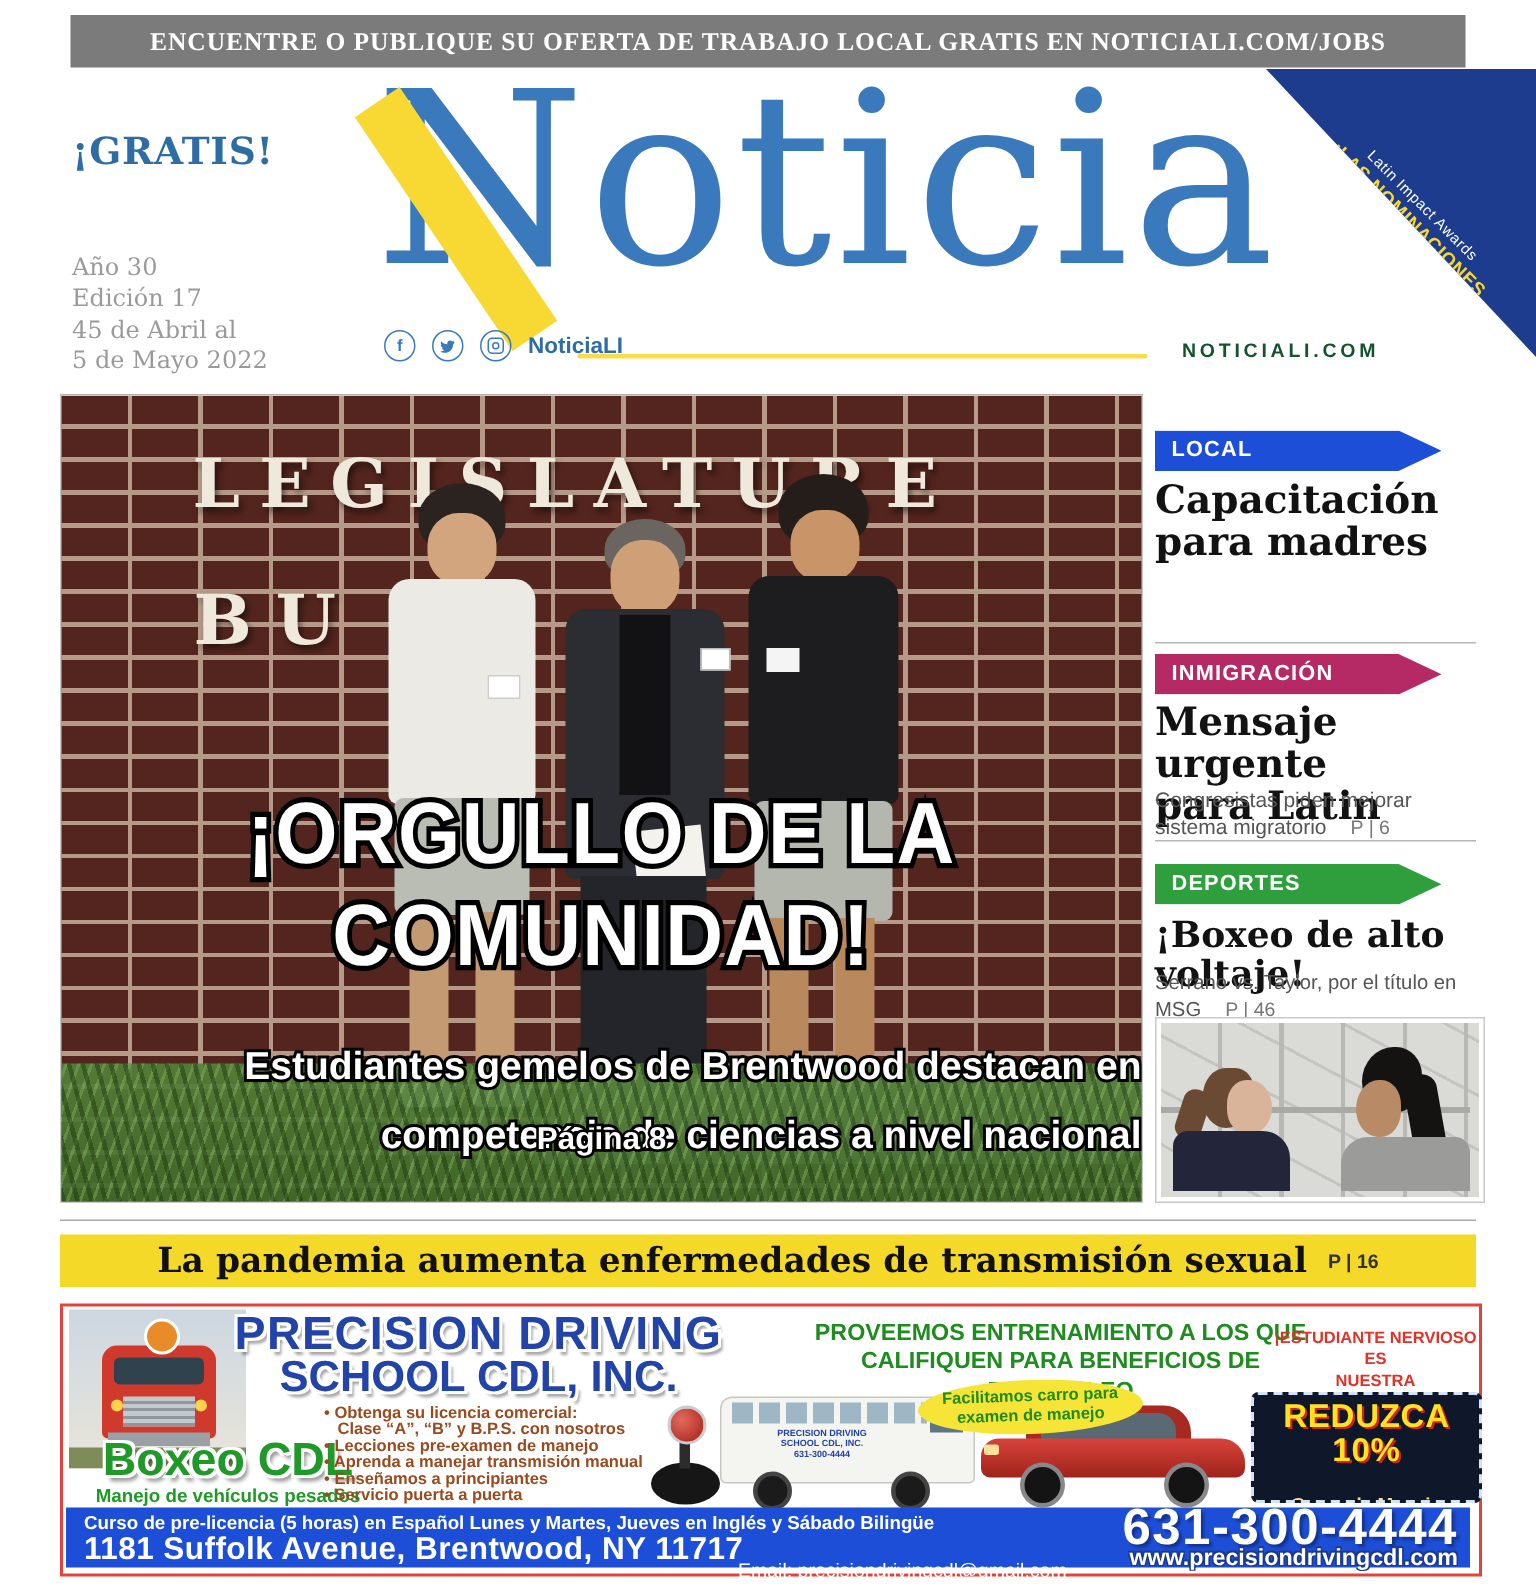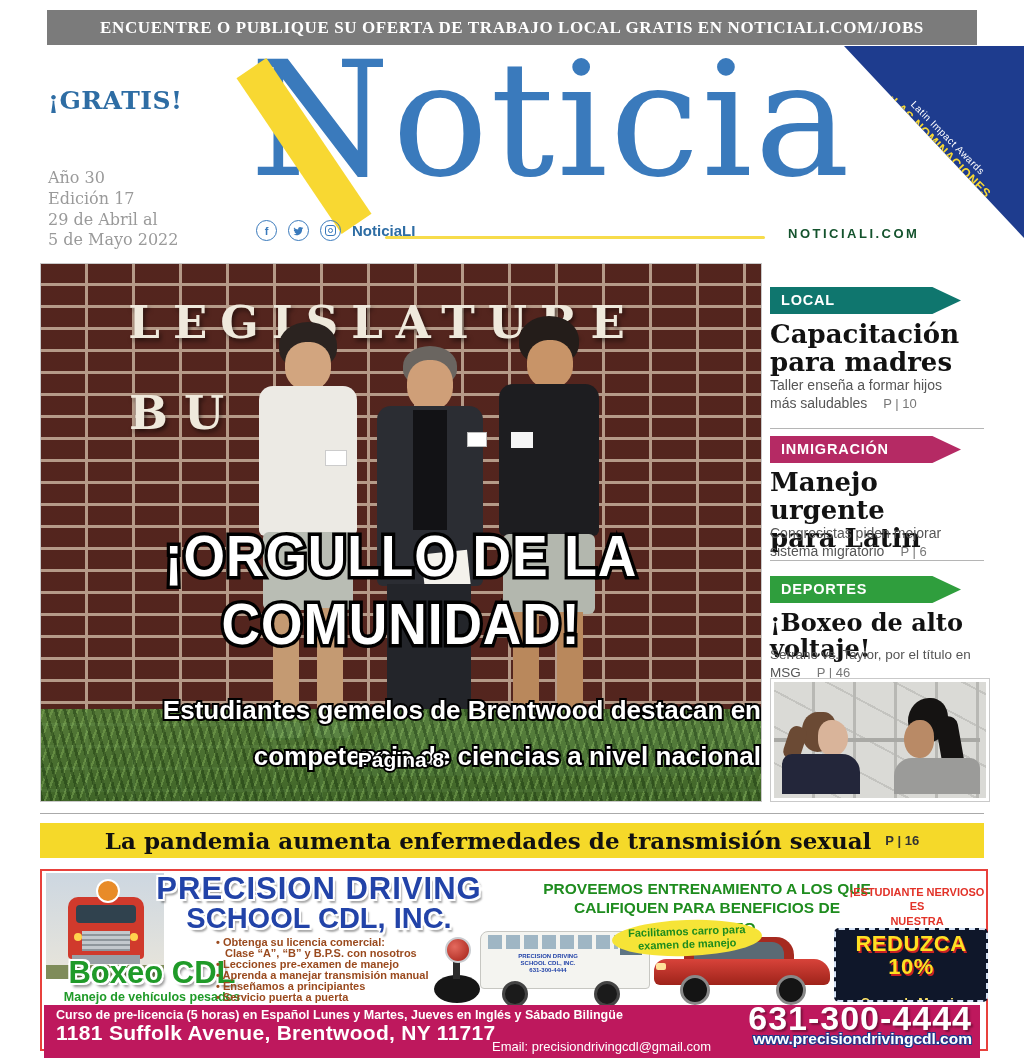--- a/index.html
+++ b/index.html
@@ -55,21 +55,21 @@
     font-weight:bold;font-size:26px;line-height:1.75;
     -webkit-text-stroke:4px #000;paint-order:stroke fill;}
   .pageref{left:0;top:484px;width:720px;text-align:center;color:#fff;z-index:6;
     font-weight:bold;font-size:21px;-webkit-text-stroke:3.5px #000;paint-order:stroke fill;}
 
   
   .tagarrow{height:27px;line-height:27px;color:#fff;font-weight:bold;font-size:14.5px;
     letter-spacing:.8px;padding-left:11px;width:180px;
     -webkit-clip-path:polygon(0 0,85% 0,100% 50%,85% 100%,0 100%);
     clip-path:polygon(0 0,85% 0,100% 50%,85% 100%,0 100%);}
-  .t-blue{background:#0f766e;} .t-mag{background:#b52a64;} .t-grn{background:#2f9e3d;}
+  .t-blue{background:#1d4ed8;} .t-mag{background:#b52a64;} .t-grn{background:#2f9e3d;}
   .shead{font-family:"DejaVu Serif",serif;font-weight:bold;color:#121212;font-size:26px;line-height:1.08;}
   .steaser{color:#555;font-size:14px;line-height:1.3;}
   .spage{color:#777;font-size:13px;margin-left:16px;}
   .sdiv{width:214px;height:1px;background:#b5b5b5;}
   .boxers{left:770px;top:678px;width:212px;height:116px;border:1px solid #c9c9c9;background:#fff;padding:3px;}
   .boxphoto{position:relative;width:100%;height:100%;background:#dadad6;overflow:hidden;
     background-image:repeating-linear-gradient(90deg,rgba(0,0,0,0) 0 38px,#b8b8b4 38px 41px),
       repeating-linear-gradient(28deg,rgba(0,0,0,0) 0 30px,#c4c4c0 30px 32px);}
 
   
@@ -97,21 +97,21 @@
   .nervous{left:805px;top:14px;width:140px;text-align:center;color:#e23228;font-weight:bold;
     font-size:11px;line-height:1.3;}
   .carnote{left:570px;top:49px;width:150px;height:36px;background:#f6e437;border-radius:50%;
     color:#1e8c1e;font-weight:bold;font-size:11px;line-height:1.2;text-align:center;
     display:flex;flex-direction:column;justify-content:center;transform:rotate(-2deg);z-index:4;}
   .coupon{left:792px;top:57px;width:150px;height:70px;background:#0f172a;border:2px dashed #d6e2f5;
     border-radius:5px;text-align:center;overflow:hidden;}
   .cword{font-weight:bold;font-size:22px;color:#ffe022;letter-spacing:.5px;line-height:1.05;margin-top:2px;
     text-shadow:1.5px 1.5px 0 #c22;}
   .csub{font-weight:bold;font-size:12.5px;color:#ffe56a;line-height:1.1;margin-top:19px;}
-  .redstrip{left:2px;top:134px;width:936px;height:53px;background:#be185d;color:#fff;}
+  .redstrip{left:2px;top:134px;width:936px;height:40px;background:#1d4ed8;color:#fff;}
   .sched{left:12px;top:3px;width:690px;font-weight:bold;font-size:12.5px;}
   .addr{left:12px;top:16px;font-weight:bold;font-size:21px;letter-spacing:.3px;}
   .mail{left:448px;top:22px;font-size:13px;margin-top:12px;}
   .phone{right:8px;top:-6px;font-weight:bold;font-size:34px;letter-spacing:1px;
     text-shadow:2px 2px 2px rgba(0,0,0,.35);}
   .adsite{right:8px;top:25px;font-weight:bold;font-size:15.5px;
     text-shadow:1px 1px 0 #1c3a8c,-1px 1px 0 #1c3a8c,1px -1px 0 #1c3a8c,-1px -1px 0 #1c3a8c;}
   .bustxt{font-weight:bold;color:#2243a8;font-size:6px;line-height:1.2;text-align:center;}
 </style>
 </head>
@@ -119,21 +119,21 @@
 
 <div class="page">
 
   <div class="abs topbanner">ENCUENTRE O PUBLIQUE SU OFERTA DE TRABAJO LOCAL GRATIS EN NOTICIALI.COM/JOBS</div>
   <div class="abs gratis">¡GRATIS!</div>
   <div class="abs logo">Noticia</div>
   <div class="abs logo-diag"></div>
   <div class="abs edition">
     <div>Año 30</div>
     <div>Edición 17</div>
-    <div>29 de Abril al</div>
+    <div>45 de Abril al</div>
     <div>5 de Mayo 2022</div>
   </div>
   <div class="abs social">
     <div class="sicon">f</div>
     <div class="sicon">
       <svg width="11" height="10" viewBox="0 0 12 10">
         <path d="M11 1.5c-.4.2-.8.3-1.2.4.4-.3.7-.7.9-1.2-.4.3-.9.5-1.4.6C8.9.9 8.3.6 7.7.6 6.5.6 5.6 1.6 5.6 2.8c0 .2 0 .3.1.5C3.9 3.2 2.3 2.4 1.2 1.1c-.2.3-.3.7-.3 1.1 0 .8.4 1.4 1 1.8-.4 0-.7-.1-1-.3v.1c0 1.1.8 2 1.8 2.2-.2.1-.4.1-.6.1h-.4c.3.9 1.1 1.5 2 1.5C3 8.3 2 8.6 1 8.6H.5c1 .6 2.1 1 3.3 1 4 0 6.1-3.3 6.1-6.1v-.3c.4-.3.8-.7 1.1-1.2z" fill="#3a7abc"></path>
       </svg>
     </div>
     <div class="sicon">
@@ -205,29 +205,25 @@
       <div>competencia de ciencias a nivel nacional</div>
     </div>
     <div class="abs pageref">Página 8</div>
   </div>
 
   <div class="abs tagarrow t-blue" style="left:770px;top:287px;">LOCAL</div>
   <div class="abs shead" style="left:770px;top:320px;width:214px;">
     <div>Capacitación</div>
     <div>para madres</div>
   </div>
-  <div class="abs steaser" style="left:770px;top:376px;width:214px;">
-    <div>Taller enseña a formar hijos</div>
-    <div><span>más saludables</span><span class="spage">P | 10</span></div>
-  </div>
   <div class="abs sdiv" style="left:770px;top:428px;"></div>
 
   <div class="abs tagarrow t-mag" style="left:770px;top:436px;">INMIGRACIÓN</div>
   <div class="abs shead" style="left:770px;top:468px;width:214px;">
-    <div>Manejo urgente</div>
+    <div>Mensaje urgente</div>
     <div>para Latin</div>
   </div>
   <div class="abs steaser" style="left:770px;top:524px;width:214px;">
     <div>Congresistas piden mejorar</div>
     <div><span>sistema migratorio</span><span class="spage">P | 6</span></div>
   </div>
   <div class="abs sdiv" style="left:770px;top:560px;"></div>
 
   <div class="abs tagarrow t-grn" style="left:770px;top:576px;">DEPORTES</div>
   <div class="abs shead" style="left:770px;top:610px;width:230px;font-size:24px;">

